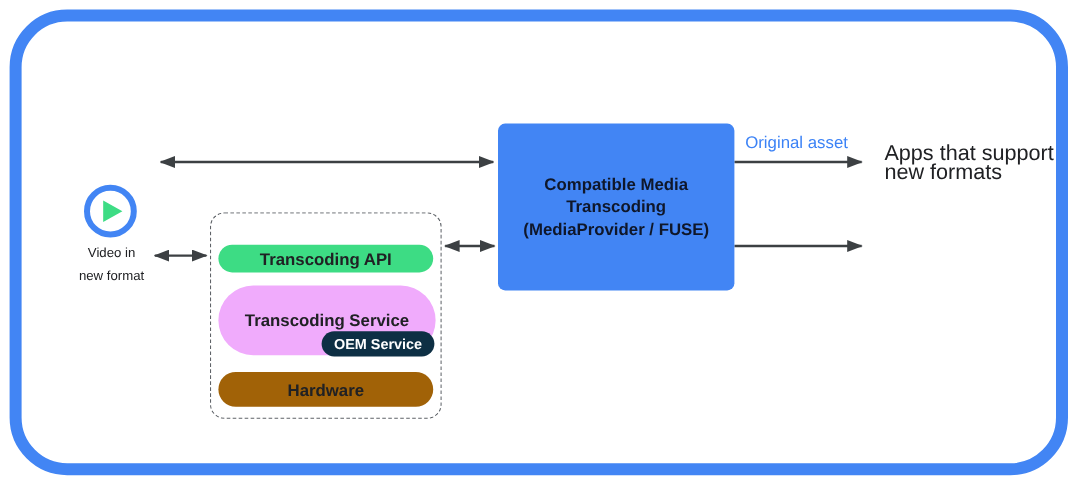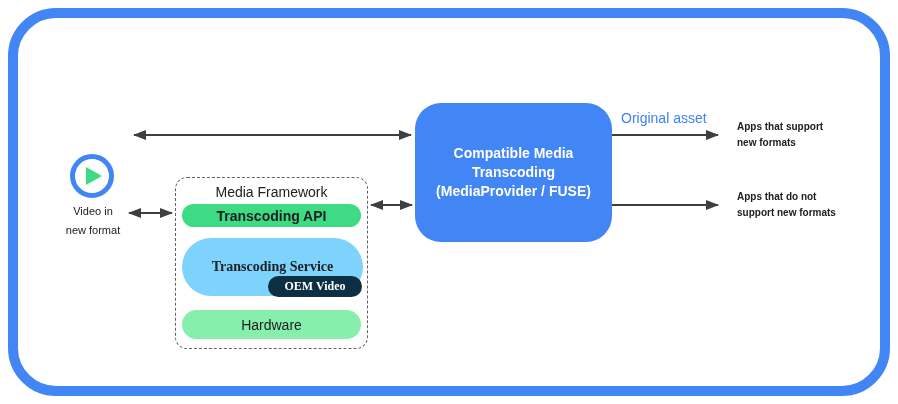--- a/index.html
+++ b/index.html
@@ -28,38 +28,38 @@
   .mf-box{
     position:absolute;left:175px;top:177px;width:193px;height:172px;
     border:1.5px dashed #5f6368;border-radius:12px;box-sizing:border-box;
   }
   .mf-title{position:absolute;left:0;right:0;top:6px;text-align:center;font-size:14px;}
   .pill{
     position:absolute;display:flex;align-items:center;justify-content:center;
     font-size:14px;font-weight:bold;
   }
   .pill-api{left:6px;top:26px;width:179px;height:23px;border-radius:14px;background:#3ddc84;}
-  .pill-service{left:6px;top:60px;width:181px;height:58px;border-radius:30px;background:#7dd3fc;font-family:Liberation Serif, serif;}
+  .pill-service{left:6px;top:60px;width:181px;height:58px;border-radius:30px;background:#f0abfc;}
   .oem{
     position:absolute;right:1px;bottom:-1px;width:94px;height:21px;border-radius:11px;
     background:#0d2f44;color:#ffffff;font-size:12px;font-weight:bold;
     display:flex;align-items:center;justify-content:center;
   }
-  .pill-hw{left:6px;top:132px;width:179px;height:29px;border-radius:15px;background:#86efac;font-weight:normal;}
+  .pill-hw{left:6px;top:132px;width:179px;height:29px;border-radius:15px;background:#a16207;font-weight:bold;}
   
   .transcoder{
-    position:absolute;left:415px;top:103px;width:197px;height:139px;border-radius:26px;
-    background:#4285f4;color:#ffffff;font-weight:bold;font-size:14px;line-height:19px;
+    position:absolute;left:415px;top:103px;width:197px;height:139px;border-radius:6px;
+    background:#4285f4;color:#0f172a;font-weight:bold;font-size:14px;line-height:19px;
     display:flex;align-items:center;justify-content:center;text-align:center;white-space:pre-line;
   }
   
   .asset-label{position:absolute;color:#3b82f6;font-size:14px;}
   .asset-original{left:621px;top:110px;}
   .asset-transcoded{left:621px;top:211px;}
-  .apps-label{position:absolute;font-size:10px;line-height:16px;white-space:pre-line;font-weight:bold;}
+  .apps-label{position:absolute;font-size:18px;line-height:16px;white-space:pre-line;}
   .apps-support{left:737px;top:119px;}
   .apps-nosupport{left:737px;top:189px;}
   .arrows{position:absolute;left:0;top:0;pointer-events:none;}
 </style>
 </head>
 <body>
 
 <div class="canvas">
 
   <div class="frame"></div>
@@ -77,40 +77,37 @@
     <line x1="612" y1="205" x2="718" y2="205" stroke="#3c4043" stroke-width="2" marker-end="url(#head)"></line>
   </svg>
 
   <div class="play">
     <div class="play-tri"></div>
   </div>
   <div class="video-label">Video in
 new format</div>
 
   <div class="mf-box">
-    <div class="mf-title">Media Framework</div>
     <div class="pill pill-api">
       <span>Transcoding API</span>
     </div>
     <div class="pill pill-service">
       <span>Transcoding Service</span>
       <div class="oem">
-        <span>OEM Video</span>
+        <span>OEM Service</span>
       </div>
     </div>
     <div class="pill pill-hw">
       <span>Hardware</span>
     </div>
   </div>
 
   <div class="transcoder">
     <span>Compatible Media
 Transcoding
 (MediaProvider / FUSE)</span>
   </div>
 
   <div class="asset-label asset-original">Original asset</div>
   <div class="apps-label apps-support">Apps that support
 new formats</div>
-  <div class="apps-label apps-nosupport">Apps that do not
-support new formats</div>
 
 </div>
 
 </body></html>

